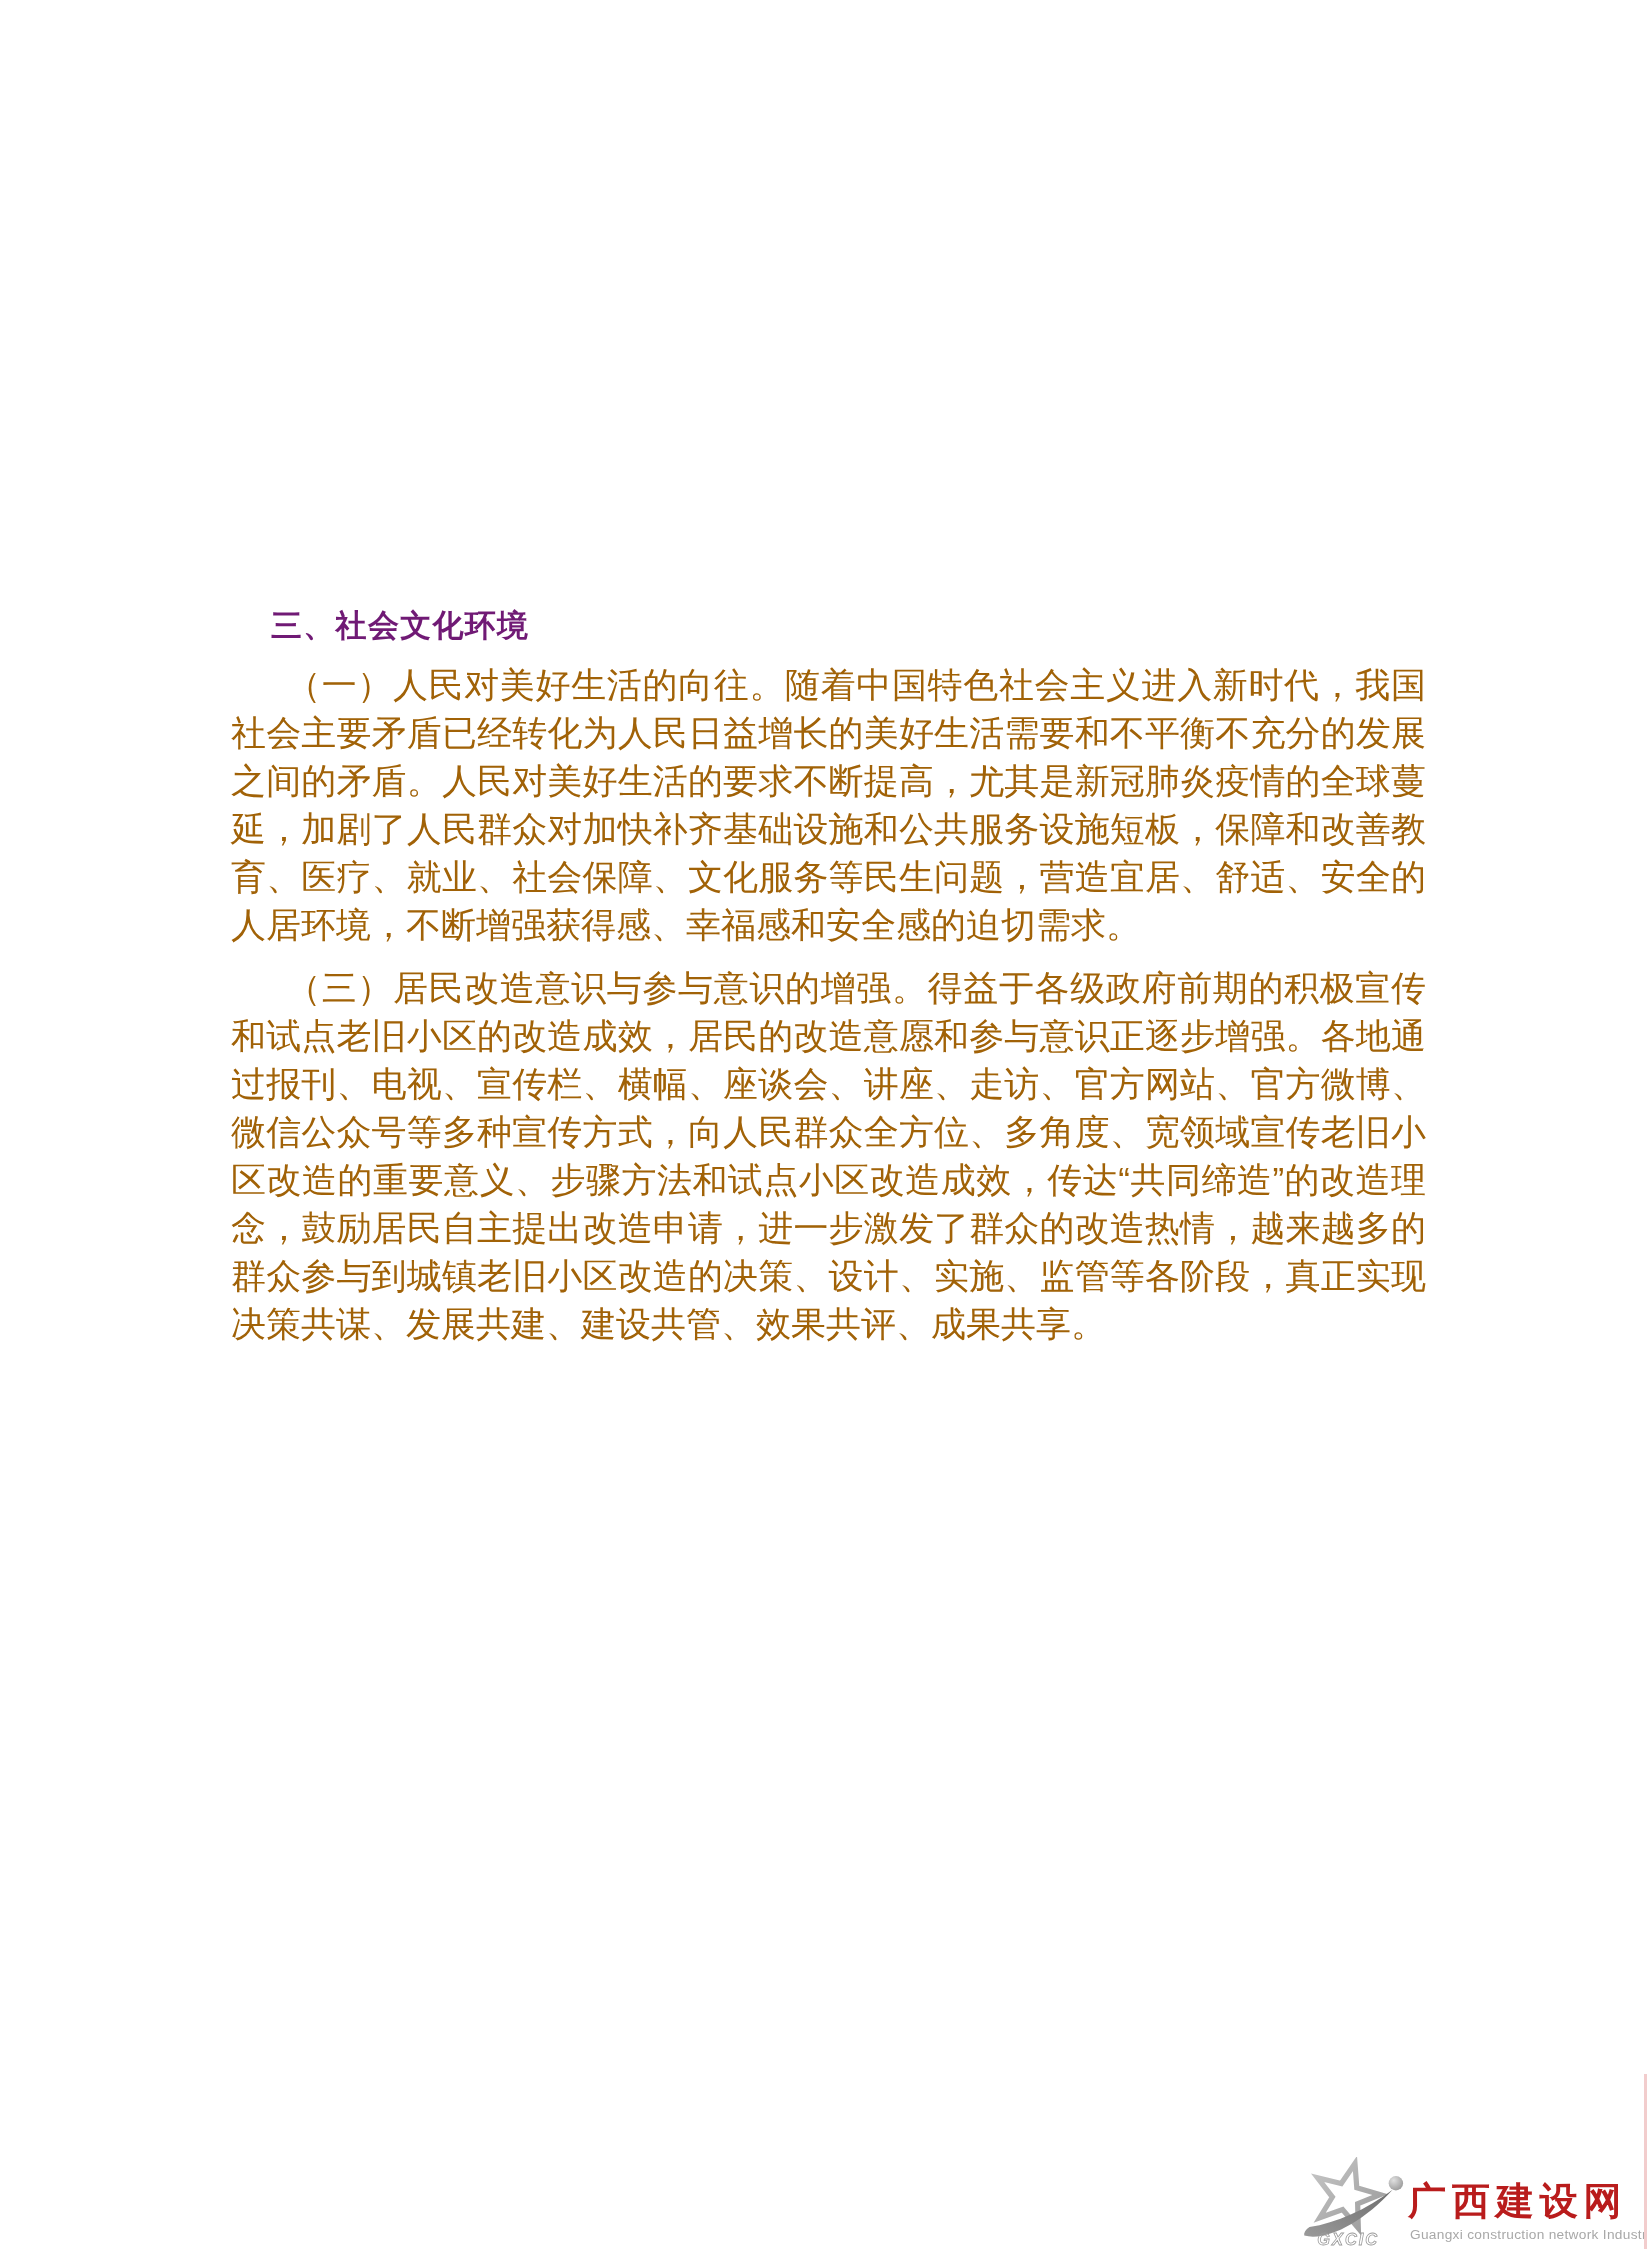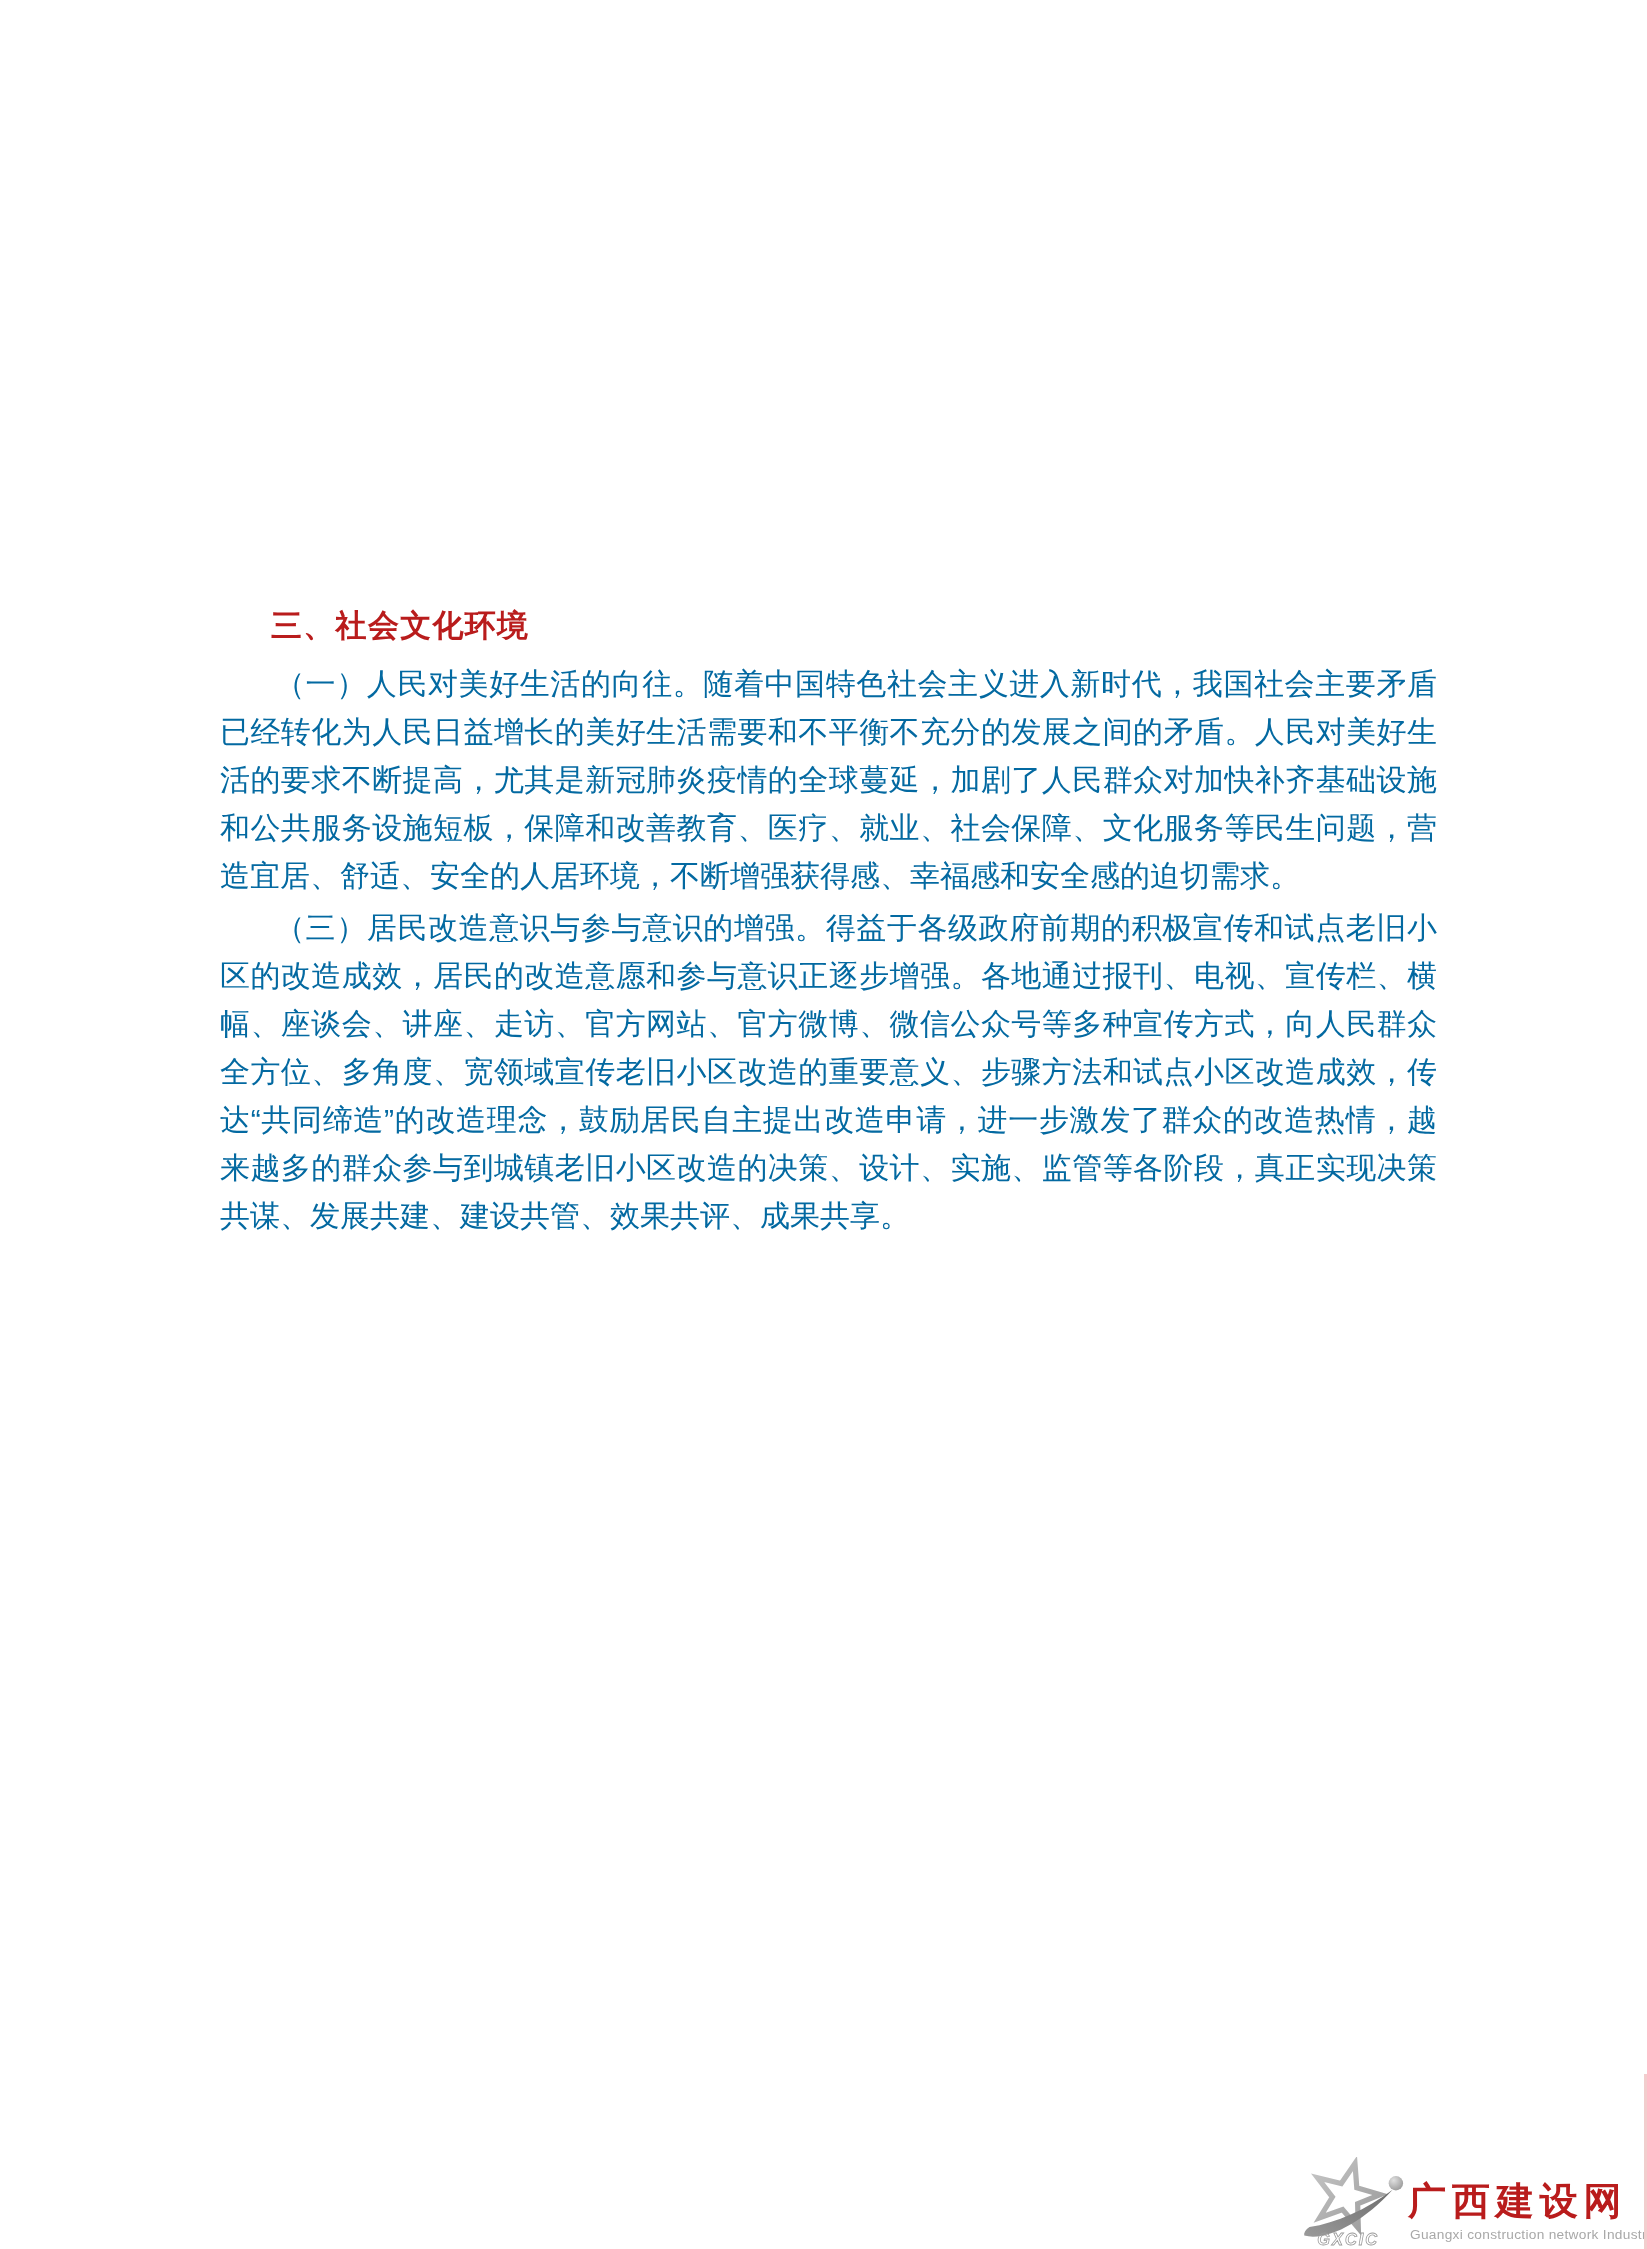--- a/index.html
+++ b/index.html
@@ -15,30 +15,30 @@
     position: absolute;
     left: 216px;
     top: 605px;
     width: 1225px;
   }
   .doc-heading {
     font-family: "Liberation Serif", serif;
     font-weight: bold;
     font-size: 31px;
     line-height: 41px;
-    color: #b91c1c;
+    color: #701a75;
     margin: 0 0 14.4px 0;
     text-indent: 55px;
     letter-spacing: 1.3px;
   }
   .doc-paragraph {
-    font-size: 30px;
+    font-size: 35px;
     line-height: 48px;
-    color: #0369a1;
-    margin: 4px;
+    color: #a16207;
+    margin: 15px;
     text-align: justify;
     text-indent: 55px;
     font-weight: 400;
   }
   .watermark {
     position: absolute;
     left: 1299px;
     top: 2156px;
     width: 346px;
     height: 94px;

